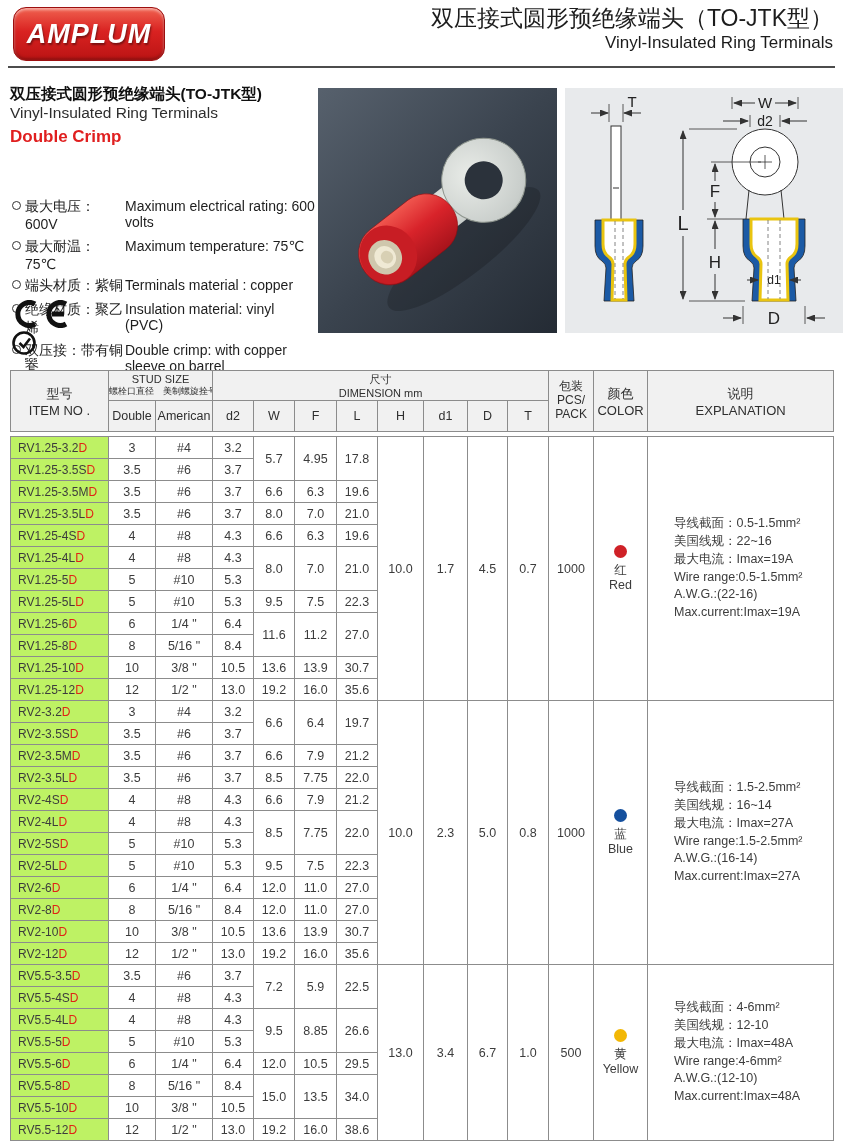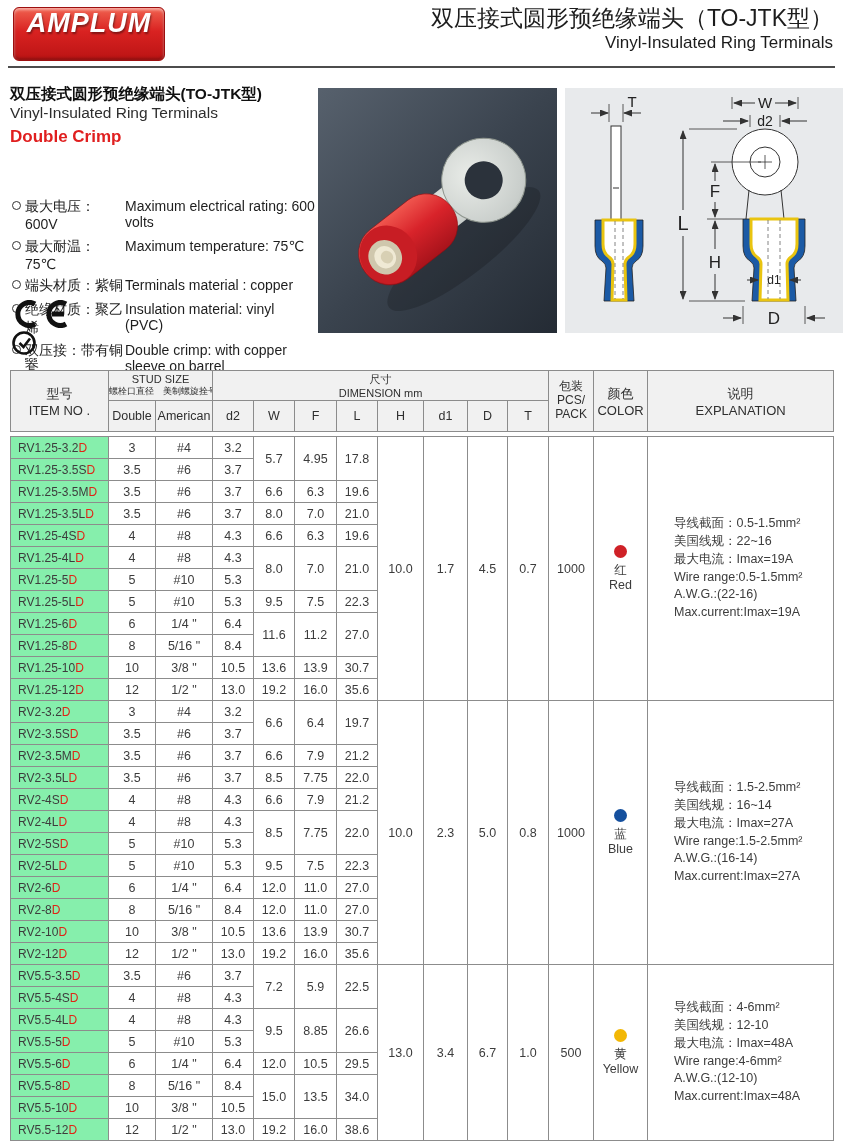--- a/index.html
+++ b/index.html
@@ -3,23 +3,23 @@
 <meta charset="utf-8">
 <style>
   html,body{margin:0;padding:0;}
   body{
     width:843px;height:1144px;position:relative;background:#fff;
     font-family:"Liberation Sans","DejaVu Sans",sans-serif;color:#222;overflow:hidden;
   }
   
   .logo{position:absolute;left:13px;top:7px;width:150px;height:52px;
     background:linear-gradient(180deg,#f0614f 0%,#d92221 45%,#bb1414 100%);
-    border:1px solid #9d0f0f;border-radius:6px;
+    border:1px solid #9d0f0f;border-radius:13px;
     box-shadow:inset 0 2px 3px rgba(255,255,255,.5), inset 0 -2px 3px rgba(0,0,0,.25);
-    display:flex;align-items:flex-start;justify-content:center;}
+    display:flex;align-items:center;justify-content:center;}
   .logo span{color:#fff;font-weight:bold;font-style:italic;font-size:27px;letter-spacing:1px;
     text-shadow:1px 2px 2px rgba(0,0,0,.4);}
   .page-title{position:absolute;right:10px;top:5px;text-align:right;line-height:1.2;}
   .pt-zh{font-size:23px;color:#1c1c1c;}
   .pt-en{font-size:17px;color:#1c1c1c;}
   .header-rule{position:absolute;left:8px;right:8px;top:66px;border-top:2px solid #4c4c4c;}
 
   
   .intro{position:absolute;left:10px;top:84px;width:300px;line-height:1.25;}
   .intro-zh{font-size:15.5px;font-weight:bold;color:#101010;}
@@ -48,21 +48,21 @@
   #table-head td{color:#2f2f2f;}
   #table-head .r1{height:30px;}
   #table-head .r2{height:31px;}
   .h13{font-size:13px;}
   .h11{font-size:11px;}
   .h9{font-size:9px;white-space:nowrap;}
   .h12{font-size:12px;line-height:1.15;}
   .dimsub{font-size:14px;}
   #table-body{margin-top:4px;}
   #table-body tr{height:22px;}
-  .item-cell{background:#86efac;text-align:left !important;padding-left:7px !important;
+  .item-cell{background:#bef264;text-align:left !important;padding-left:7px !important;
     font-size:12px !important;color:#4b4b4b;white-space:nowrap;}
   .item-suffix{color:#e02315;}
   .merged-num{font-size:13px;}
   .pack-cell{font-size:14px;}
   .color-cell{line-height:1.2;font-size:12px;}
   .color-dot{width:13px;height:13px;border-radius:50%;display:inline-block;margin-bottom:1px;}
   .exp-cell{text-align:left !important;padding-left:26px !important;font-size:12px;
     line-height:1.42;color:#2e2e2e;}
   .group-start td{border-top:1.5px solid #6f6f6f;}
 </style>

